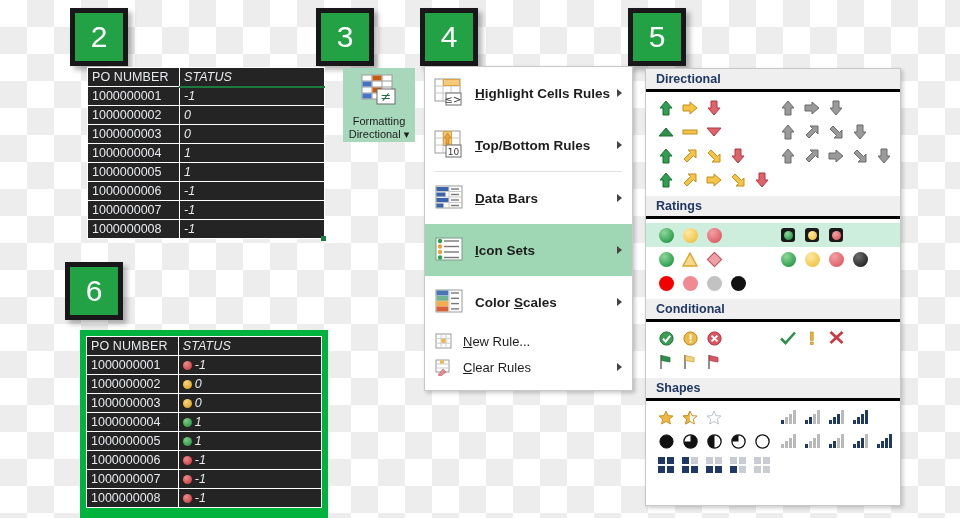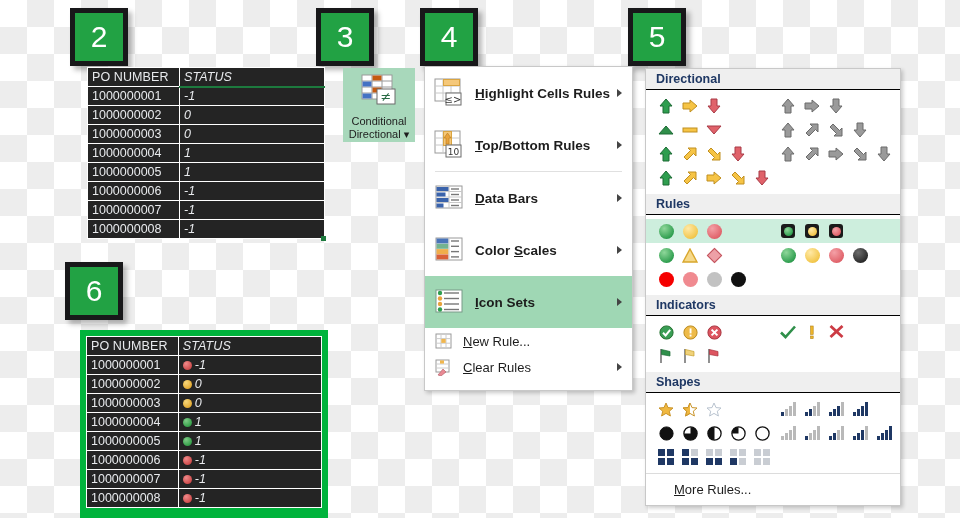--- a/index.html
+++ b/index.html
@@ -89,21 +89,21 @@
   .menu-sep{height:1px;background:#e0e0e0;margin:0 10px;}
 
   
   #gallery{
     position:absolute;left:645px;top:68px;width:256px;height:438px;
     background:#ffffff;border:1px solid #c8c8c8;box-sizing:border-box;
     box-shadow:2px 2px 4px rgba(0,0,0,.2);
     display:flex;flex-direction:column;
   }
   .g-head{
-    background:#efefef;border-bottom:1px solid #000000;
+    background:#efefef;border-bottom:3px solid #000000;
     font-size:12.5px;color:#1f3864;font-weight:bold;
     padding:3px 0 3px 10px;flex:0 0 auto;
   }
   .g-body{padding:4px 0 4px 0;}
   .g-row{display:flex;align-items:center;height:24px;padding-left:8px;}
   .g-row.hl{background:#cdeedd;}
   .g-group{display:flex;align-items:center;}
   .g-group.left{width:122px;}
   .g-cell{width:24px;height:22px;display:flex;align-items:center;justify-content:center;}
   .g-foot{
@@ -197,21 +197,21 @@
       <line x1="22" y1="1" x2="22" y2="25" stroke="#9a9a9a"></line>
       <rect x="12.5" y="1.5" width="9" height="5" fill="#c55a11"></rect>
       <rect x="2.5" y="7.5" width="9" height="5" fill="#4472c4"></rect>
       <rect x="12.5" y="13.5" width="9" height="5" fill="#c55a11"></rect>
       <rect x="2.5" y="19.5" width="9" height="5" fill="#4472c4"></rect>
       <rect x="17" y="15" width="18" height="15" fill="#fff" stroke="#6b6b6b"></rect>
       <text x="26" y="27" font-size="13" text-anchor="middle" fill="#2a6b45" font-family="DejaVu Sans, sans-serif">≠</text>
     </svg>
   </span>
   <span class="cf-label">
-    <span>Conditional</span><br>
+    <span>Formatting</span><br>
     <span>Directional ▾</span>
   </span>
 </div>
 
 <div id="cf-menu">
 
   <div class="menu-item">
     <span class="mi-ico">
       <svg width="32" height="32" viewBox="0 0 32 32">
         <rect x="2" y="2" width="25" height="22" fill="#fff" stroke="#9a9a9a"></rect>
@@ -263,57 +263,57 @@
         <line x1="18" y1="7" x2="26" y2="7" stroke="#777" stroke-width="1.4"></line>
         <line x1="18" y1="12.5" x2="26" y2="12.5" stroke="#777" stroke-width="1.4"></line>
         <line x1="18" y1="18" x2="26" y2="18" stroke="#777" stroke-width="1.4"></line>
         <line x1="18" y1="23.5" x2="26" y2="23.5" stroke="#777" stroke-width="1.4"></line>
       </svg>
     </span>
     <span class="mi-label"><u>D</u>ata Bars</span>
     <span class="mi-arrow"></span>
   </div>
 
+  <div class="menu-item selected">
+    <span class="mi-ico">
+      <svg width="32" height="32" viewBox="0 0 32 32">
+        <rect x="3" y="4" width="26" height="22" fill="#fff" stroke="#7a9a88"></rect>
+        <circle cx="7" cy="7" r="2.2" fill="#2f9e4f"></circle>
+        <circle cx="7" cy="12.5" r="2.2" fill="#e8a33d"></circle>
+        <circle cx="7" cy="18" r="2.2" fill="#e8a33d"></circle>
+        <circle cx="7" cy="23.5" r="2.2" fill="#2f9e4f"></circle>
+        <line x1="11" y1="7" x2="26" y2="7" stroke="#777" stroke-width="1.4"></line>
+        <line x1="11" y1="12.5" x2="26" y2="12.5" stroke="#777" stroke-width="1.4"></line>
+        <line x1="11" y1="18" x2="26" y2="18" stroke="#777" stroke-width="1.4"></line>
+        <line x1="11" y1="23.5" x2="26" y2="23.5" stroke="#777" stroke-width="1.4"></line>
+      </svg>
+    </span>
+    <span class="mi-label"><u>I</u>con Sets</span>
+    <span class="mi-arrow"></span>
+  </div>
+
   <div class="menu-item">
     <span class="mi-ico">
       <svg width="32" height="32" viewBox="0 0 32 32">
         <rect x="3" y="4" width="26" height="22" fill="#fff" stroke="#9a9a9a"></rect>
         <rect x="3.5" y="4.5" width="12" height="5" fill="#4a74b8"></rect>
         <rect x="3.5" y="9.8" width="12" height="5" fill="#74b390"></rect>
         <rect x="3.5" y="15.1" width="12" height="5" fill="#f0ad4a"></rect>
         <rect x="3.5" y="20.4" width="12" height="5" fill="#d95f36"></rect>
         <line x1="16" y1="4" x2="16" y2="26" stroke="#c8c8c8"></line>
         <line x1="18" y1="7" x2="26" y2="7" stroke="#777" stroke-width="1.4"></line>
         <line x1="18" y1="12.3" x2="26" y2="12.3" stroke="#777" stroke-width="1.4"></line>
         <line x1="18" y1="17.6" x2="26" y2="17.6" stroke="#777" stroke-width="1.4"></line>
         <line x1="18" y1="22.9" x2="26" y2="22.9" stroke="#777" stroke-width="1.4"></line>
       </svg>
     </span>
     <span class="mi-label">Color <u>S</u>cales</span>
     <span class="mi-arrow"></span>
   </div>
 
-  <div class="menu-item selected">
-    <span class="mi-ico">
-      <svg width="32" height="32" viewBox="0 0 32 32">
-        <rect x="3" y="4" width="26" height="22" fill="#fff" stroke="#7a9a88"></rect>
-        <circle cx="7" cy="7" r="2.2" fill="#2f9e4f"></circle>
-        <circle cx="7" cy="12.5" r="2.2" fill="#e8a33d"></circle>
-        <circle cx="7" cy="18" r="2.2" fill="#e8a33d"></circle>
-        <circle cx="7" cy="23.5" r="2.2" fill="#2f9e4f"></circle>
-        <line x1="11" y1="7" x2="26" y2="7" stroke="#777" stroke-width="1.4"></line>
-        <line x1="11" y1="12.5" x2="26" y2="12.5" stroke="#777" stroke-width="1.4"></line>
-        <line x1="11" y1="18" x2="26" y2="18" stroke="#777" stroke-width="1.4"></line>
-        <line x1="11" y1="23.5" x2="26" y2="23.5" stroke="#777" stroke-width="1.4"></line>
-      </svg>
-    </span>
-    <span class="mi-label"><u>I</u>con Sets</span>
-    <span class="mi-arrow"></span>
-  </div>
-
   <div class="menu-item small">
     <span class="mi-ico">
       <svg width="17" height="17" viewBox="0 0 17 17">
         <rect x="1" y="1" width="15" height="14" fill="#fff" stroke="#9a9a9a"></rect>
         <line x1="1" y1="5.6" x2="16" y2="5.6" stroke="#ccc"></line>
           <line x1="1" y1="10.2" x2="16" y2="10.2" stroke="#ccc"></line>
         <line x1="6" y1="1" x2="6" y2="15" stroke="#ccc"></line>
           <line x1="11" y1="1" x2="11" y2="15" stroke="#ccc"></line>
         <rect x="6.3" y="5.9" width="4.4" height="4" fill="#f0b64e"></rect>
       </svg>
@@ -496,21 +496,21 @@
           </span>
         <span class="g-cell">
             <svg width="14" height="16" viewBox="0 0 14 16">
               <path d="M7 15 L1 8 H4 V1 H10 V8 H13 Z" fill="#e0626a" stroke="#a83a46"></path>
             </svg>
           </span>
       </span>
     </div>
   </div>
 
-  <div class="g-head">Rules</div>
+  <div class="g-head">Ratings</div>
   <div class="g-body">
     <div class="g-row hl">
       <span class="g-group left">
         <span class="g-cell">
             <i class="sh sh-circle" style="background:radial-gradient(circle at 35% 30%,#8fd79a,#2f9e4f 72%,#23753a)"></i>
           </span>
         <span class="g-cell">
             <i class="sh sh-circle" style="background:radial-gradient(circle at 35% 30%,#ffe9a6,#f2c64a 72%,#c79a22)"></i>
           </span>
         <span class="g-cell">
@@ -575,21 +575,21 @@
         <span class="g-cell">
             <i class="sh sh-circle" style="background:#c2c2c2"></i>
           </span>
         <span class="g-cell">
             <i class="sh sh-circle" style="background:#111111"></i>
           </span>
       </span>
     </div>
   </div>
 
-  <div class="g-head">Indicators</div>
+  <div class="g-head">Conditional</div>
   <div class="g-body">
     <div class="g-row">
       <span class="g-group left">
         <span class="g-cell">
             <svg width="15" height="15" viewBox="0 0 15 15">
               <circle cx="7.5" cy="7.5" r="6.6" fill="#3a9e55" stroke="#24702f"></circle>
               <path d="M4 7.8 L6.6 10.4 L11.2 4.8" stroke="#fff" stroke-width="2" fill="none"></path>
             </svg>
           </span>
         <span class="g-cell">
@@ -825,23 +825,20 @@
               <i style="background:#c9cdd3"></i>
               <i style="background:#c9cdd3"></i>
               <i style="background:#c9cdd3"></i>
               <i style="background:#c9cdd3"></i>
             </span>
           </span>
       </span>
     </div>
   </div>
 
-  <div class="g-foot">
-    <span><u>M</u>ore Rules...</span>
-  </div>
 </div>
 
 <div id="sheet-result-wrap">
   <div class="sheet" id="sheet-result">
     <table>
       <tbody>
           <tr>
         <th class="c-po">PO NUMBER</th>
         <th class="c-st">STATUS</th>
       </tr>

